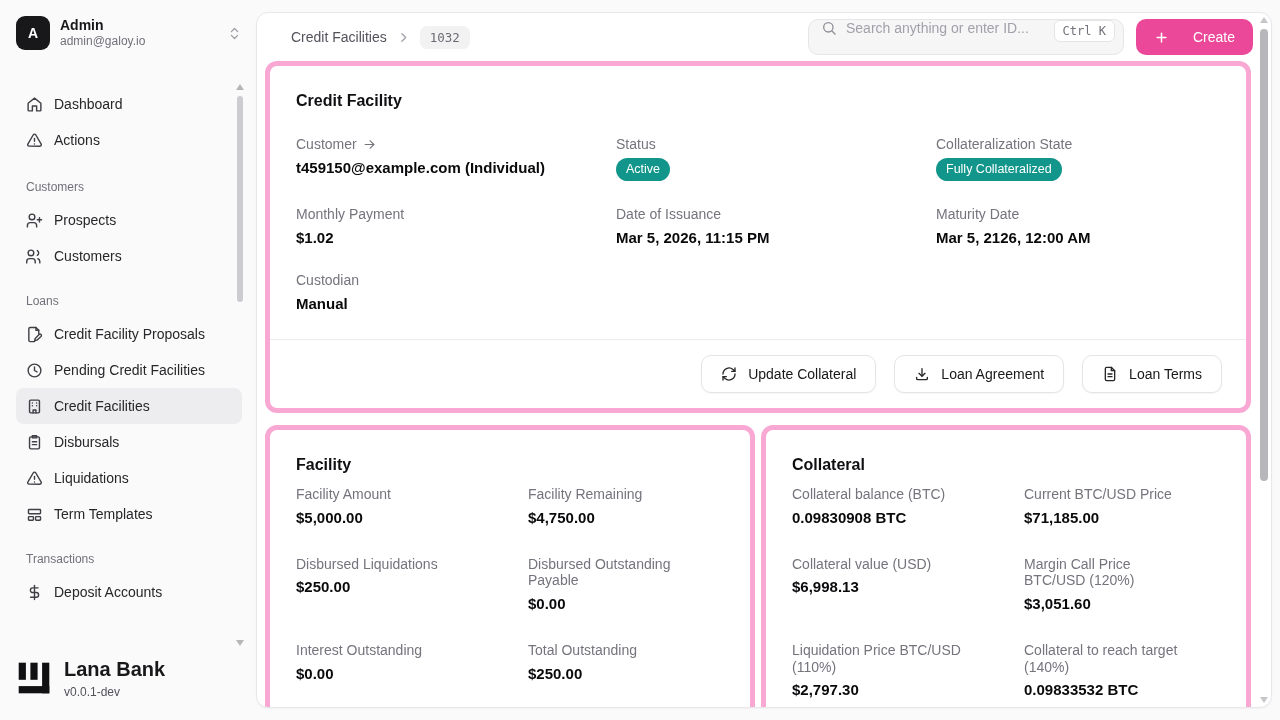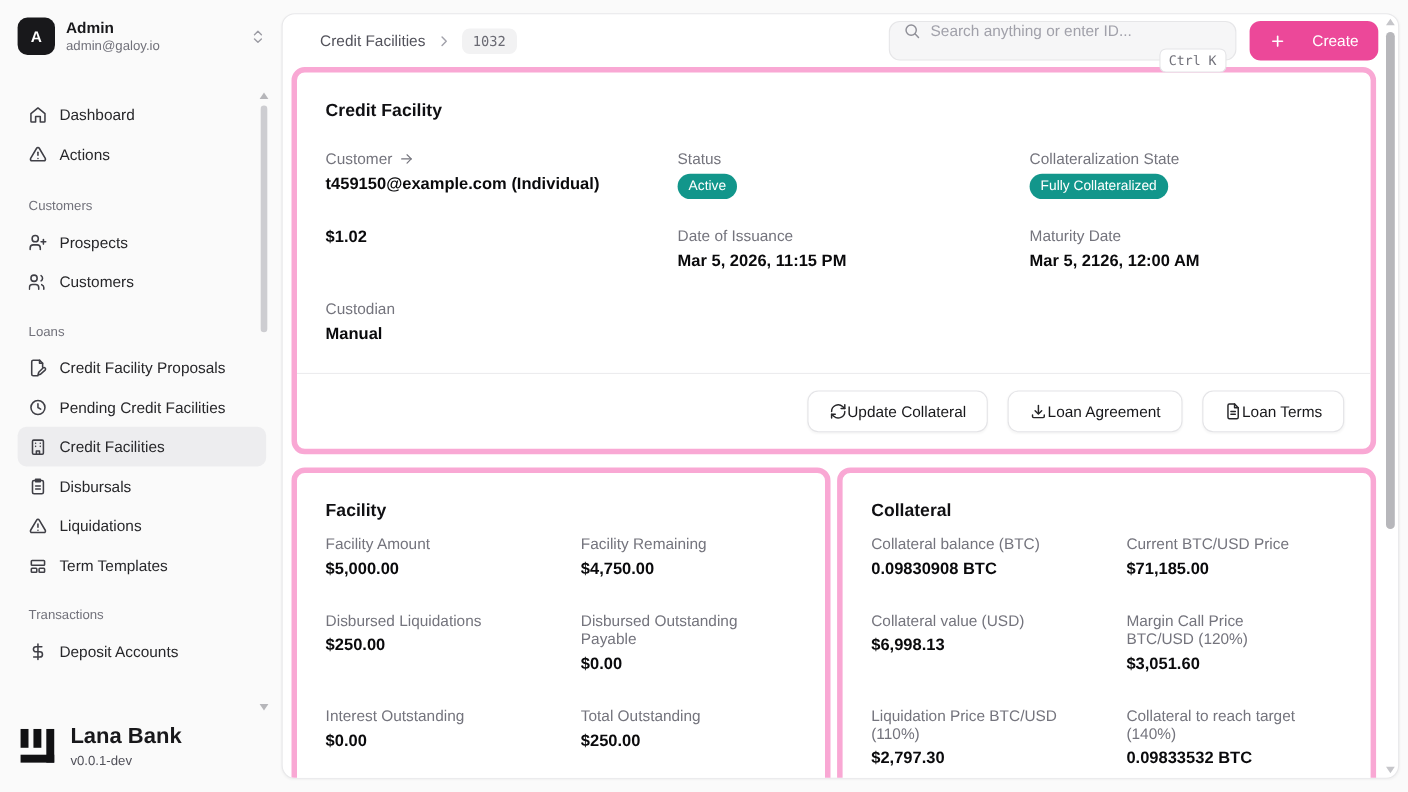--- a/index.html
+++ b/index.html
@@ -49,40 +49,40 @@
   .crumb-id { font-family:"DejaVu Sans Mono", monospace; font-size:12.5px; color:#6b6b74;
     background:#f2f2f3; border-radius:7px; padding:4px 10px; }
   .top-right { margin-left:auto; display:flex; align-items:center; gap:12px; }
   .searchbox { width:316px; height:36px; background:#f6f6f7; border:1px solid #e6e6e8;
     border-radius:10px; display:flex; align-items:flex-start; gap:9px; padding:0 8px 0 12px; }
   .searchbox .sicon { color:#8f8f97; display:flex; }
   .searchbox input { flex:1; border:none; outline:none; background:transparent; font-size:14px;
     color:#18181b; font-family:"Liberation Sans", sans-serif; }
   .searchbox input::placeholder { color:#a1a1aa; }
   .kbd { font-family:"DejaVu Sans Mono", monospace; font-size:12px; color:#71717a;
-    background:#fff; border:1px solid #e4e4e7; border-radius:6px; padding:3px 8px; white-space:nowrap;margin-top:24px; }
+    background:#fff; border:1px solid #e4e4e7; border-radius:6px; padding:3px 8px; white-space:nowrap; }
   .create-btn { height:36px; background:#ec4899; color:#fff; border:none; border-radius:10px;
     display:flex; align-items:center; gap:24px; padding:0 18px; font-size:14px; font-weight:400;
     cursor:pointer; font-family:"Liberation Sans", sans-serif; }
 
   
   .card { background:#fff; border:5px solid #f9a8d4; border-radius:12px; }
   .card-title { font-size:16px; font-weight:700; color:#101013; }
   .cf-card { margin:0 20px 12px 8px; }
   .cf-body { padding:26px 26px 0; }
   .cf-grid { display:grid; grid-template-columns:320px 320px 1fr; row-gap:25px; margin-top:26px; }
   .field .flabel { font-size:14px; color:#74747d; font-weight:500; margin-bottom:5px;
     display:flex; align-items:center; gap:6px; line-height:1.2; }
   .field .fvalue { font-size:15px; font-weight:700; color:#0a0a0c; line-height:1.3; }
   .badge { display:inline-block; background:#12968b; color:#fff; font-size:12.5px; font-weight:500;
     padding:4px 10px; border-radius:12px; line-height:1.2; }
   .cf-footer { border-top:1px solid #ececee; margin-top:26px; padding:15px 24px;
     display:flex; justify-content:flex-end; gap:18px; }
   .ghost-btn { height:38px; background:#fff; border:1px solid #e4e4e7; border-radius:10px;
-    display:flex; align-items:center; padding:0 19px; font-size:14px; font-weight:500;
+    display:flex; align-items:center; gap:11px; padding:0 19px; font-size:14px; font-weight:500;
     color:#18181b; cursor:pointer; box-shadow:0 1px 2px rgba(0,0,0,.04);
     font-family:"Liberation Sans", sans-serif; }
   .ghost-btn .bicon { display:flex; color:#27272a; }
 
   .cards-row { display:flex; gap:6px; margin:0 20px 0 8px; align-items:stretch; }
   .half-card { flex:1; padding:26px; }
   .half-grid { display:grid; grid-template-columns:232px 1fr; row-gap:28px; margin-top:12px; }
 
   
   .main-scroll-thumb { position:absolute; right:3px; top:16px; width:8px; height:452px;
@@ -307,20 +307,23 @@
             </div>
           <span class="badge">Active</span>
         </div>
         <div class="field">
           <div class="flabel">
               <span>Collateralization State</span>
             </div>
           <span class="badge">Fully Collateralized</span>
         </div>
         <div class="field">
+          <div class="flabel">
+              <span>Monthly Payment</span>
+            </div>
           <div class="fvalue">$1.02</div>
         </div>
         <div class="field">
           <div class="flabel">
               <span>Date of Issuance</span>
             </div>
           <div class="fvalue">Mar 5, 2026, 11:15 PM</div>
         </div>
         <div class="field">
           <div class="flabel">

